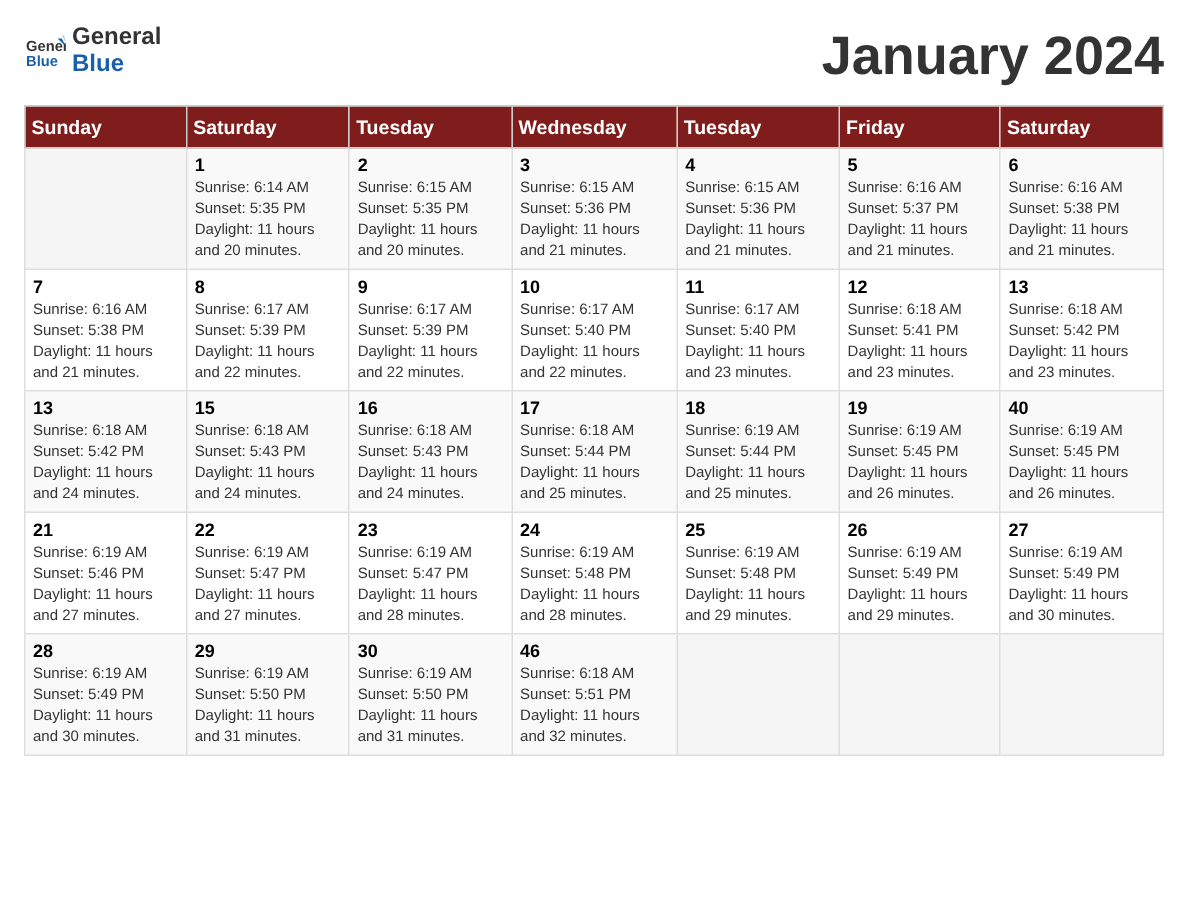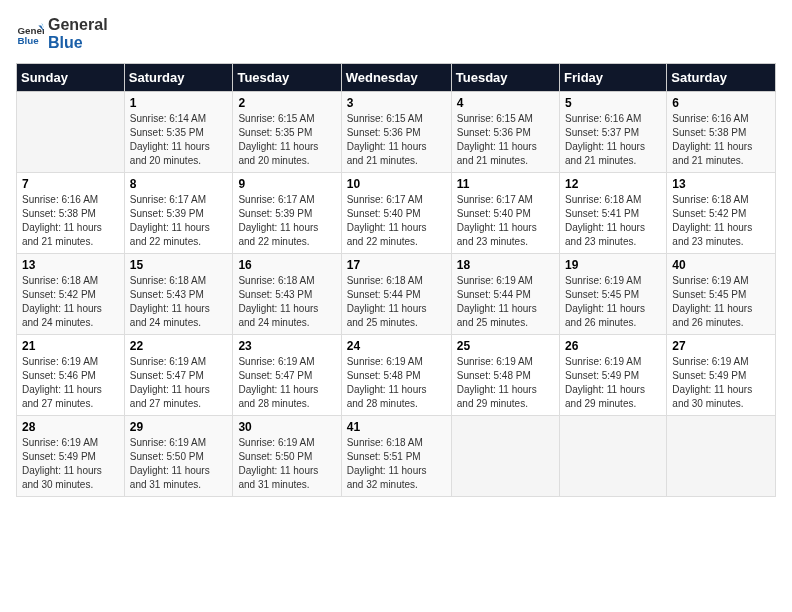--- a/index.html
+++ b/index.html
@@ -36,21 +36,21 @@
     .subtitle {
       font-size: 15px;
       color: #555;
     }
     .calendar {
       width: 100%;
       border-collapse: collapse;
       font-size: 11px;
     }
     .calendar thead tr {
-      background-color: #0f172a;
+      background-color: #7f1d1d;
       color: white;
     }
     .calendar thead th {
       padding: 6px 4px;
       text-align: left;
       font-size: 13px;
       font-weight: bold;
       border: 1px solid #ccc;
     }
     .calendar tbody tr {
@@ -93,20 +93,21 @@
       <text x="2" y="34" font-size="14" font-weight="bold" fill="#1a5fa8">Blue</text>
       <polygon points="32,8 40,16 36,8" fill="#1a5fa8"></polygon>
       <polygon points="36,4 40,12 38,6" fill="#6ab0e0"></polygon>
     </svg>
     <div style="display:flex;flex-direction:column;line-height:1.1;">
       <span style="font-size:16px;font-weight:bold;color:#333;">General</span>
       <span style="font-size:16px;font-weight:bold;color:#1a5fa8;">Blue</span>
     </div>
   </div>
   <div class="title-section">
+    <div class="main-title">January 2024</div>
   </div>
 </div>
 
 <table class="calendar">
   <thead>
     <tr id="header-row">
         <th>Sunday</th>
         <th>Saturday</th>
         <th>Tuesday</th>
         <th>Wednesday</th>
@@ -330,21 +331,21 @@
 and 31 minutes.</div>
         </td>
         <td>
           <span class="day-num">30</span>
           <div class="cell-info" style="white-space: pre-line;">Sunrise: 6:19 AM
 Sunset: 5:50 PM
 Daylight: 11 hours
 and 31 minutes.</div>
         </td>
         <td>
-          <span class="day-num">41</span>
+          <span class="day-num">46</span>
           <div class="cell-info" style="white-space: pre-line;">Sunrise: 6:18 AM
 Sunset: 5:51 PM
 Daylight: 11 hours
 and 32 minutes.</div>
         </td>
         <td class="empty-cell"></td>
         <td class="empty-cell"></td>
         <td class="empty-cell"></td>
       </tr>
     </tbody>

